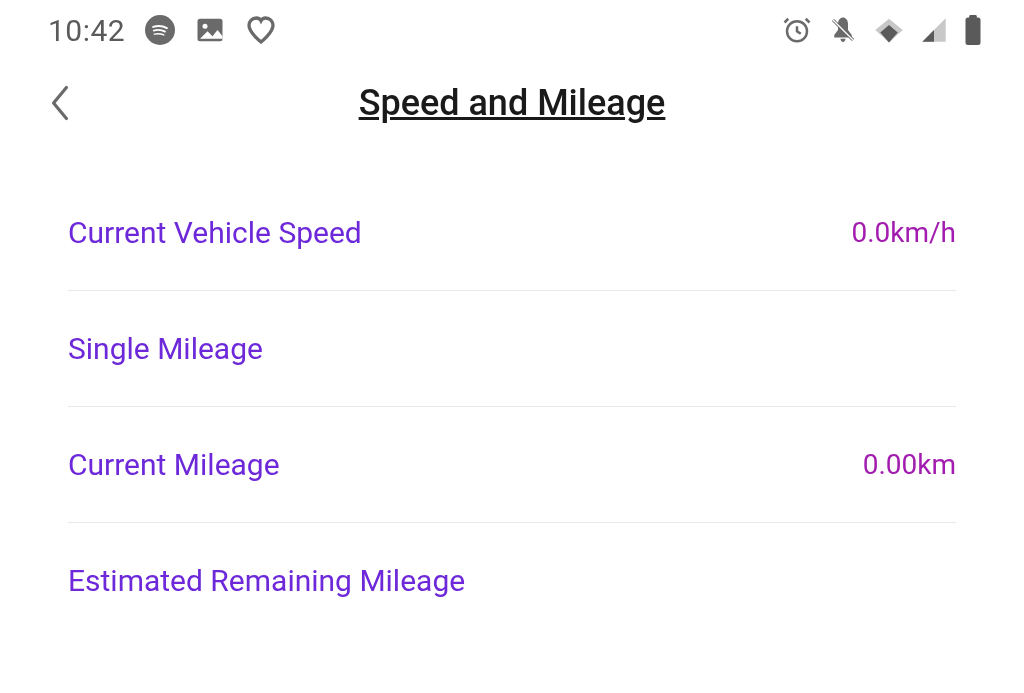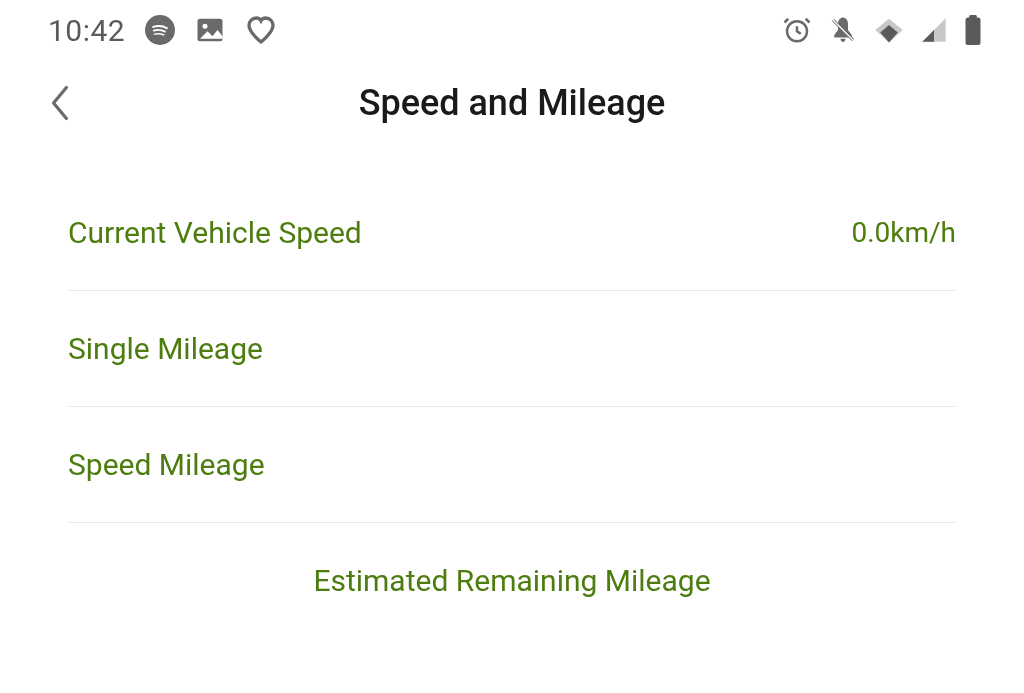--- a/index.html
+++ b/index.html
@@ -57,44 +57,44 @@
       height: 40px;
       cursor: pointer;
     }
     .page-title {
       position: absolute;
       left: 50%;
       transform: translateX(-50%);
       font-size: 36px;
       font-weight: 500;
       color: #1a1a1a;
+      text-decoration: underline;
     }
     .content {
       padding: 0 68px;
       margin-top: 30px;
     }
     .list-item {
       display: flex;
       justify-content: space-between;
       align-items: center;
       padding: 40px 0;
       border-bottom: 1px solid #e8e8e8;
     }
     .list-item:last-child {
       border-bottom: none;
-      flex-direction: column;
     }
     .item-label {
       font-size: 30px;
-      color: #4d7c0f;
+      color: #6d28d9;
       font-weight: 400;
     }
     .item-value {
       font-size: 28px;
-      color: #4d7c0f;
+      color: #a21caf;
       font-weight: 400;
     }
   </style>
 </head>
 <body>
 
 <div class="status-bar">
   <div class="status-left">
     <span class="clock">10:42</span>
     <span class="status-icon">
@@ -167,18 +167,19 @@
 
 <div class="content">
   <div class="list-item">
     <span class="item-label">Current Vehicle Speed</span>
     <span class="item-value">0.0km/h</span>
   </div>
   <div class="list-item">
     <span class="item-label">Single Mileage</span>
   </div>
   <div class="list-item">
-    <span class="item-label">Speed Mileage</span>
+    <span class="item-label">Current Mileage</span>
+    <span class="item-value">0.00km</span>
   </div>
   <div class="list-item">
     <span class="item-label">Estimated Remaining Mileage</span>
   </div>
 </div>
 
 </body></html>

